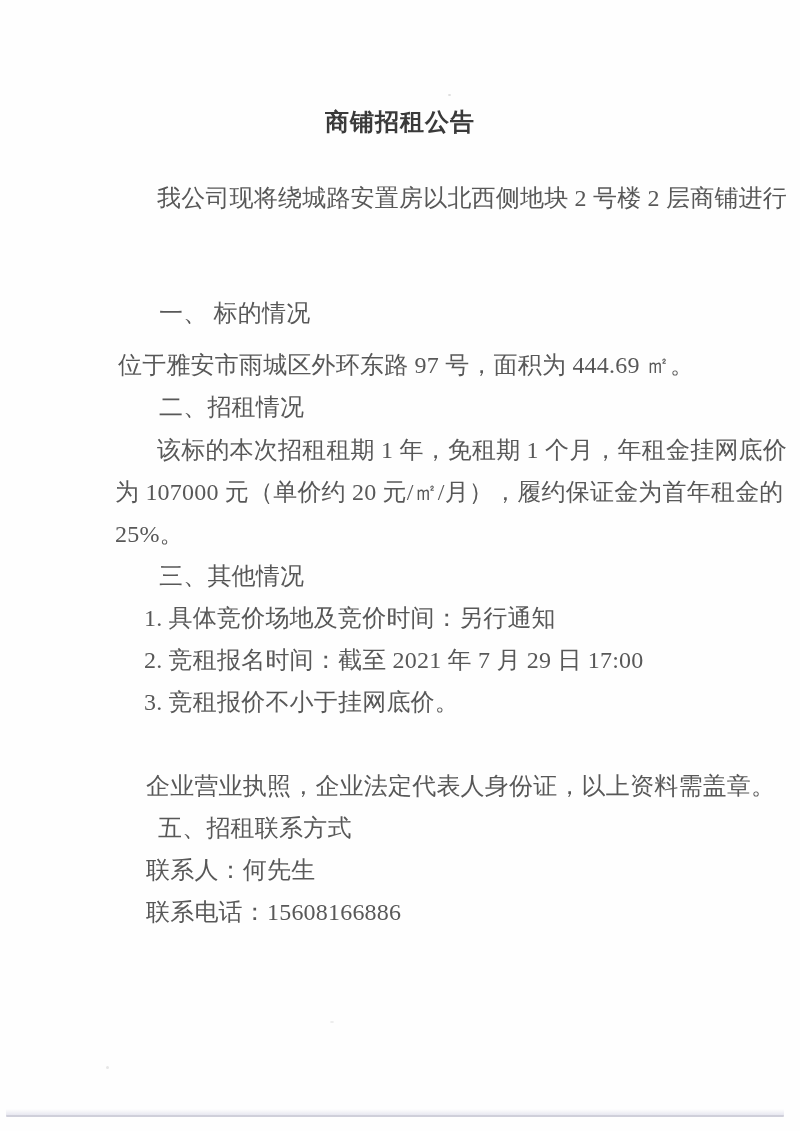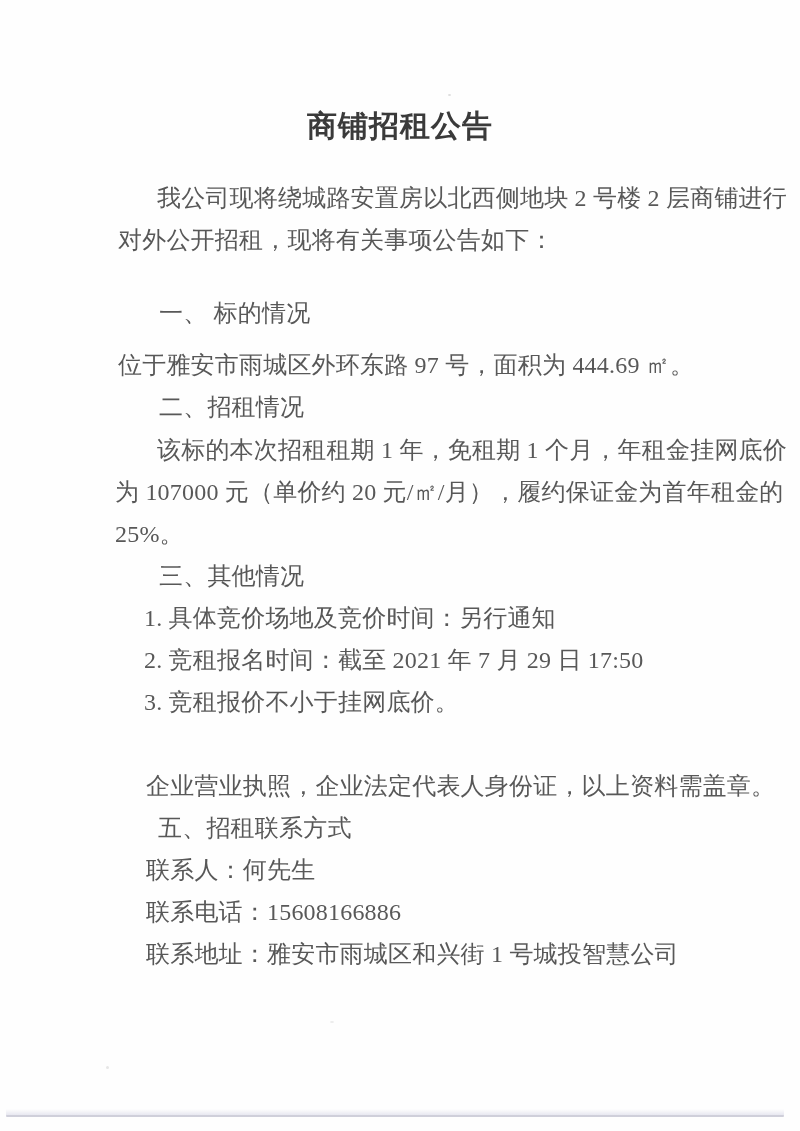--- a/index.html
+++ b/index.html
@@ -14,21 +14,21 @@
     background: #fefefe;
     overflow: hidden;
     font-family: "Liberation Serif", "DejaVu Serif", serif;
   }
   .doc-title {
     position: absolute;
     left: 0;
     right: 0;
     top: 106px;
     text-align: center;
-    font-size: 30px;
+    font-size: 24px;
     font-weight: bold;
     color: #3a3a3a;
     letter-spacing: 1px;
     white-space: nowrap;
   }
   .line {
     position: absolute;
     font-size: 24px;
     line-height: 1.15;
     color: #585858;
@@ -62,40 +62,38 @@
   .speck-3 { left: 330px; top: 1021px; width: 4px; height: 2px; background:#ececec; }
 </style>
 </head>
 <body>
 
 <div class="page">
 
   <div class="doc-title">商铺招租公告</div>
 
   <div class="line" style="top:185px; left:157px;">我公司现将绕城路安置房以北西侧地块 2 号楼 2 层商铺进行</div>
-  <div class="line" style="top:227px; left:118px;">对外公开招租，现将有关事项公告如下：</div>
 
   <div class="line" style="top:276px; left:159px;margin-top:24px;">一、 标的情况</div>
   <div class="line" style="top:352px; left:118px;">位于雅安市雨城区外环东路 97 号，面积为 444.69 ㎡。</div>
 
   <div class="line" style="top:394px; left:159px;">二、招租情况</div>
   <div class="line" style="top:437px; left:157px;">该标的本次招租租期 1 年，免租期 1 个月，年租金挂网底价</div>
   <div class="line" style="top:479px; left:115px;">为 107000 元（单价约 20 元/㎡/月），履约保证金为首年租金的</div>
   <div class="line" style="top:521px; left:115px;">25%。</div>
 
   <div class="line" style="top:563px; left:159px;">三、其他情况</div>
   <div class="line" style="top:605px; left:144px;">1. 具体竞价场地及竞价时间：另行通知</div>
-  <div class="line" style="top:647px; left:144px;">2. 竞租报名时间：截至 2021 年 7 月 29 日 17:50</div>
+  <div class="line" style="top:647px; left:144px;">2. 竞租报名时间：截至 2021 年 7 月 29 日 17:00</div>
   <div class="line" style="top:689px; left:144px;">3. 竞租报价不小于挂网底价。</div>
   <div class="line" style="top:773px; left:146px;">企业营业执照，企业法定代表人身份证，以上资料需盖章。</div>
 
   <div class="line" style="top:815px; left:158px;">五、招租联系方式</div>
   <div class="line" style="top:857px; left:146px;">联系人：何先生</div>
   <div class="line" style="top:899px; left:146px;font-family:Liberation Serif, serif;">联系电话：15608166886</div>
-  <div class="line" style="top:941px; left:146px;">联系地址：雅安市雨城区和兴街 1 号城投智慧公司</div>
 
   <div class="speck speck-1"></div>
   <div class="speck speck-2"></div>
   <div class="speck speck-3"></div>
 
   <div class="scan-band"></div>
   <div class="scan-line"></div>
 
 </div>
 

